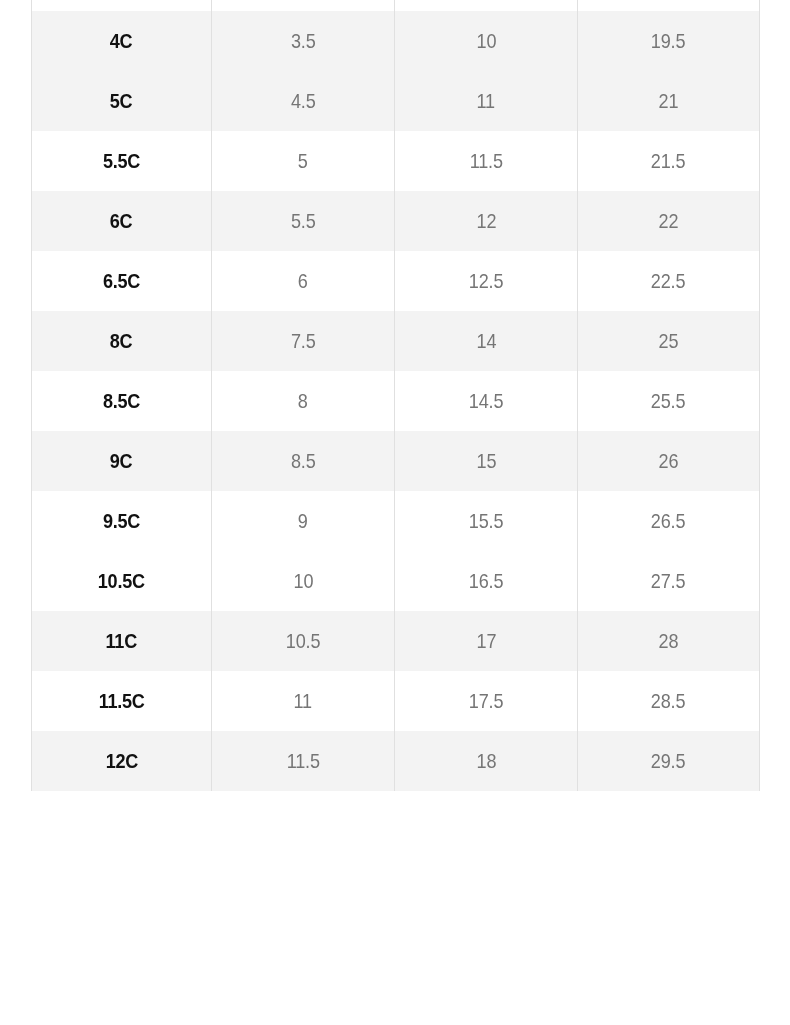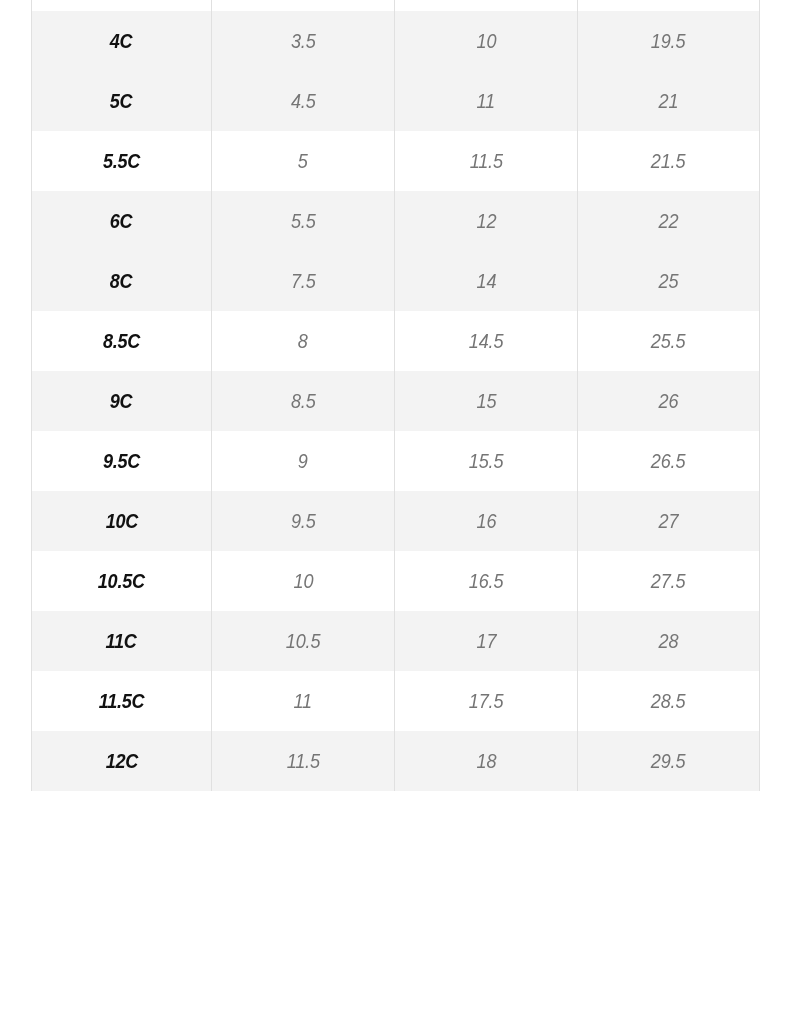--- a/index.html
+++ b/index.html
@@ -9,21 +9,20 @@
     background:#ffffff;
     font-family:"Liberation Sans", sans-serif;
     overflow:hidden;
   }
   #size-table-viewport {
     position:relative;
     width:790px;
     height:1025px;
     background:#ffffff;
     overflow:hidden;
-    font-style:italic;
   }
   
   #size-table {
     position:absolute;
     left:31px;
     top:-49px;             
     width:728px;
     border-collapse:collapse;
     table-layout:fixed;
     border-left:1px solid #e0e0e0;
@@ -101,20 +100,26 @@
           <td><span class="cell-val">5</span></td>
           <td><span class="cell-val">11.5</span></td>
           <td><span class="cell-val">21.5</span></td>
         </tr>
         <tr class="even">
           <td><span class="cell-size">6C</span></td>
           <td><span class="cell-val">5.5</span></td>
           <td><span class="cell-val">12</span></td>
           <td><span class="cell-val">22</span></td>
         </tr>
+        <tr class="odd">
+          <td><span class="cell-size">6.5C</span></td>
+          <td><span class="cell-val">6</span></td>
+          <td><span class="cell-val">12.5</span></td>
+          <td><span class="cell-val">22.5</span></td>
+        </tr>
         <tr class="even">
           <td><span class="cell-size">8C</span></td>
           <td><span class="cell-val">7.5</span></td>
           <td><span class="cell-val">14</span></td>
           <td><span class="cell-val">25</span></td>
         </tr>
         <tr class="odd">
           <td><span class="cell-size">8.5C</span></td>
           <td><span class="cell-val">8</span></td>
           <td><span class="cell-val">14.5</span></td>
@@ -124,26 +129,20 @@
           <td><span class="cell-size">9C</span></td>
           <td><span class="cell-val">8.5</span></td>
           <td><span class="cell-val">15</span></td>
           <td><span class="cell-val">26</span></td>
         </tr>
         <tr class="odd">
           <td><span class="cell-size">9.5C</span></td>
           <td><span class="cell-val">9</span></td>
           <td><span class="cell-val">15.5</span></td>
           <td><span class="cell-val">26.5</span></td>
-        </tr>
-        <tr class="even">
-          <td><span class="cell-size">10C</span></td>
-          <td><span class="cell-val">9.5</span></td>
-          <td><span class="cell-val">16</span></td>
-          <td><span class="cell-val">27</span></td>
         </tr>
         <tr class="odd">
           <td><span class="cell-size">10.5C</span></td>
           <td><span class="cell-val">10</span></td>
           <td><span class="cell-val">16.5</span></td>
           <td><span class="cell-val">27.5</span></td>
         </tr>
         <tr class="even">
           <td><span class="cell-size">11C</span></td>
           <td><span class="cell-val">10.5</span></td>

